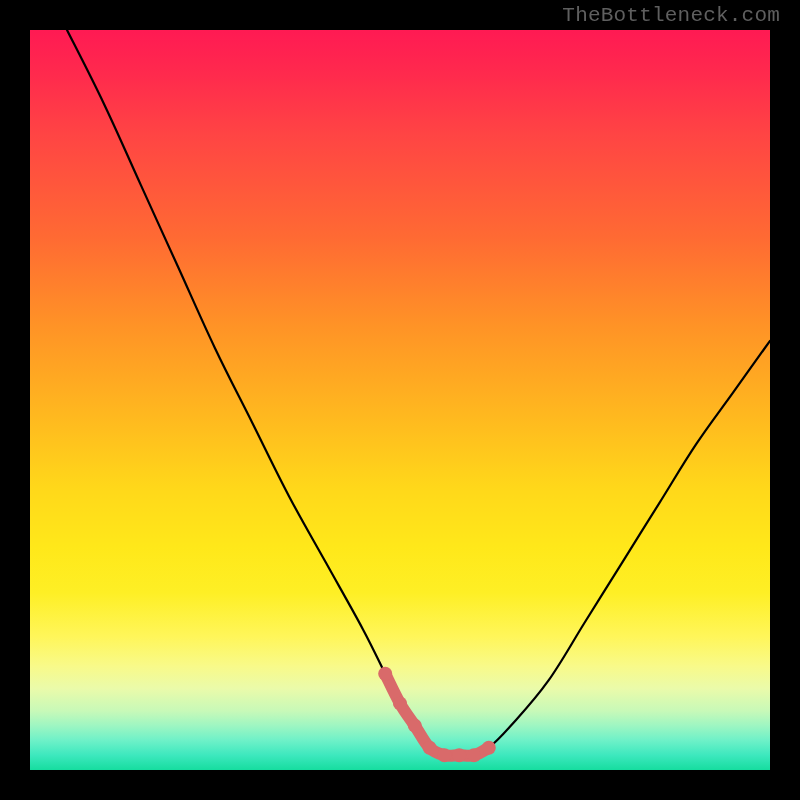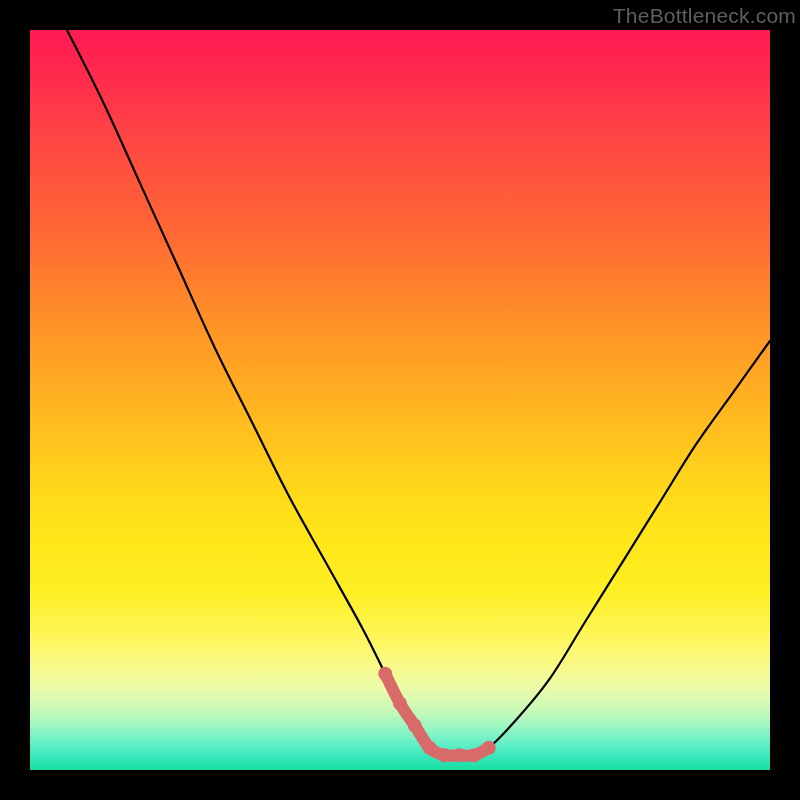--- a/index.html
+++ b/index.html
@@ -48,25 +48,26 @@
     position: absolute;
     left: 0;
     top: 0;
     width: 740px;
     height: 740px;
     overflow: visible;
   }
   .watermark {
     position: absolute;
     top: 4px;
-    right: 4px;
+    right: 20px;
     color: #5f5f5f;
     font-size: 21px;
     font-weight: 500;
     letter-spacing: 0.2px;
+    font-family: Liberation Mono, monospace;
   }
 </style>
 </head>
 <body>
 
 <div class="frame">
 
   <div class="plot-area">
     <svg viewBox="0 0 740 740">
       <g>

